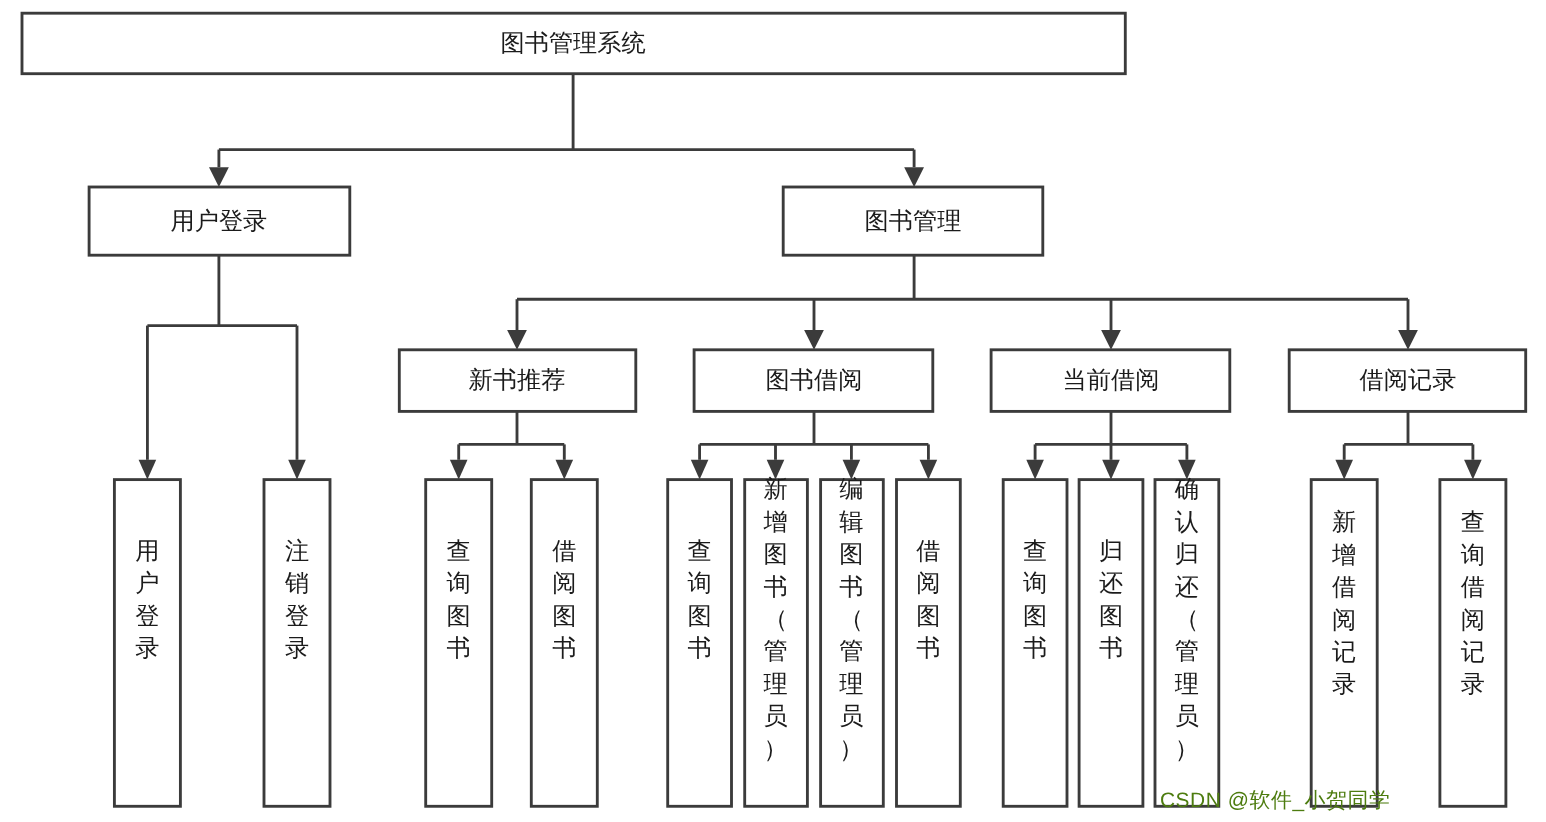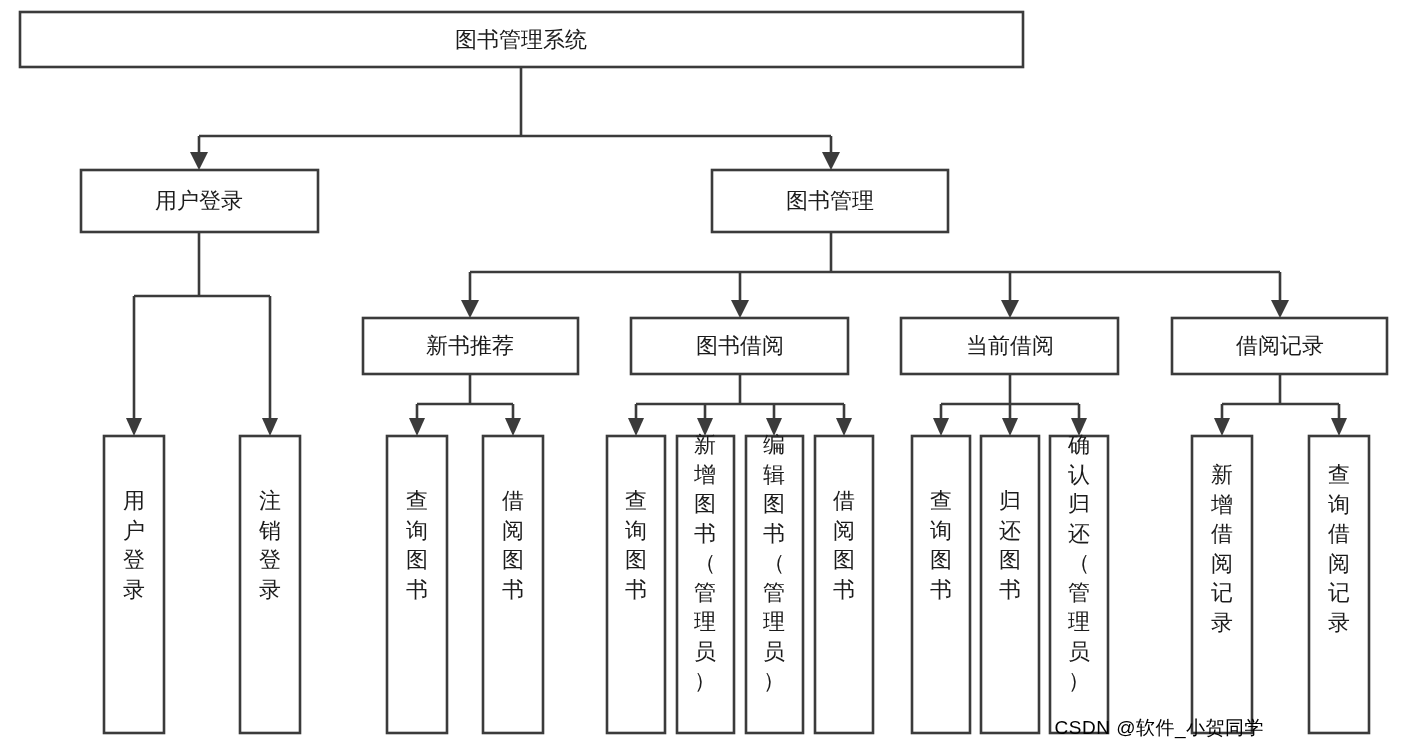--- a/index.html
+++ b/index.html
@@ -53,21 +53,21 @@
     font-size: 22px;
     fill: #1b1b1b;
     text-anchor: middle;
   }
   .watermark {
     position: absolute;
     right: 8px;
     bottom: 6px;
     font-family: "Liberation Sans", "DejaVu Sans", sans-serif;
     font-size: 19px;
-    color: #000000;
+    color: #4d7c0f;
     white-space: nowrap;
     letter-spacing: 0.5px;
     user-select: none;
   }
 </style>
 </head>
 <body>
 
 <div id="diagram-root">
   <svg class="diagram-canvas" viewBox="0 0 1405 747">

